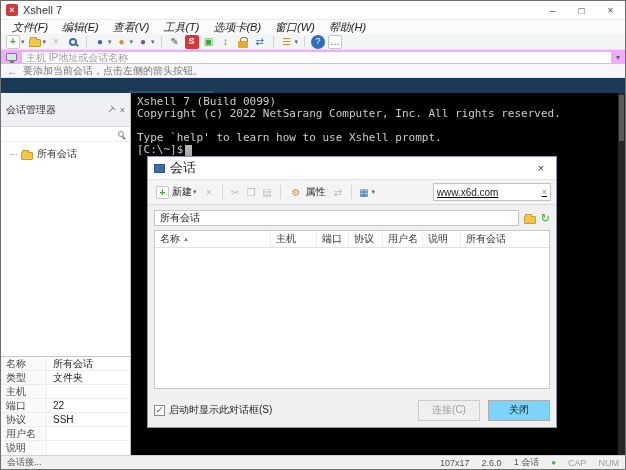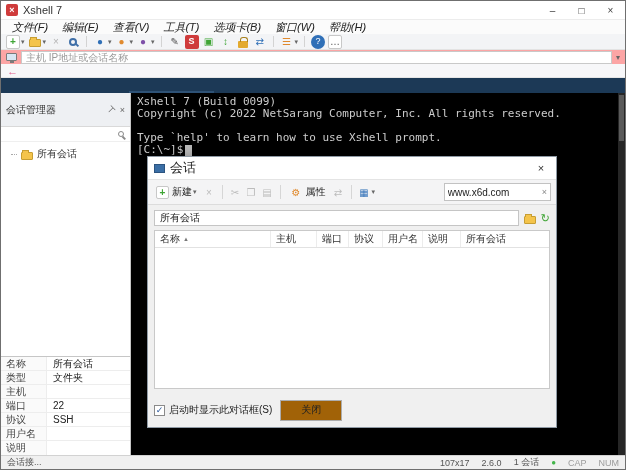--- a/index.html
+++ b/index.html
@@ -25,21 +25,21 @@
   .tb-caret { font-size:7px; color:#666; margin-left:-2px; }
   .tb-sep { width:1px; height:11px; background:#d3d3d3; margin:0 3px; }
   .mag-icon { width:8px; height:8px; border:2px solid #3f6fa8; border-radius:50%; position:relative; }
   .mag-icon::after { content:""; position:absolute; width:4px; height:2px; background:#3f6fa8; right:-4px; bottom:-2px; transform:rotate(45deg); }
   .folder-glyph { width:12px; height:8px; background:#f4c44b; border:1px solid #c79e33; border-radius:1px; position:relative; margin-top:3px; }
   .folder-glyph::before { content:""; position:absolute; top:-3px; left:0; width:5px; height:2px; background:#f4c44b; border:1px solid #c79e33; border-bottom:none; }
   .lock-glyph { width:10px; height:7px; background:#e3aa2e; border-radius:1px; position:relative; margin-top:5px; }
   .lock-glyph::before { content:""; position:absolute; top:-4px; left:2px; width:6px; height:4px; border:1.5px solid #a8811e; border-bottom:none; border-radius:3px 3px 0 0; }
 
   
-  .addressbar { position:absolute; left:0; top:49px; right:0; height:14px; background:#fca5a5; display:flex; align-items:center; padding:0 5px; gap:4px; }
+  .addressbar { position:absolute; left:0; top:49px; right:0; height:14px; background:#f0abfc; display:flex; align-items:center; padding:0 5px; gap:4px; }
   .pc-icon { width:11px; height:8px; border:1px solid #7a7a7a; background:#d8e6f2; border-radius:1px; position:relative; }
   .pc-icon::after { content:""; position:absolute; left:3px; bottom:-3px; width:4px; height:2px; background:#7a7a7a; }
   .address-input { flex:1; height:13px; border:1px solid #c9c9c9; background:#fff; font-size:10px; padding:0 4px; color:#333; font-family:"Liberation Sans","DejaVu Sans",sans-serif; }
   .address-input::placeholder { color:#9a9a9a; }
   .addr-caret { font-size:8px; color:#666; }
 
   
   .infobar { position:absolute; left:0; top:63px; right:0; height:14px; background:#f7f7f9; border-bottom:1px solid #e6e6e6; display:flex; align-items:center; gap:5px; padding:0 6px; }
   .info-arrow { color:#e05a8a; font-size:11px; font-weight:bold; }
   .info-text { font-size:10px; color:#777; }
@@ -88,35 +88,35 @@
   .dialog { position:absolute; left:146px; top:155px; width:410px; height:272px; background:#f0f0f0; border:1px solid #8f9aa5; box-shadow:3px 3px 12px rgba(0,0,0,0.45); }
   .dlg-title { height:22px; background:#fff; display:flex; align-items:center; gap:5px; padding-left:6px; }
   .dlg-title-icon { width:11px; height:9px; background:#3a6ea5; border:1px solid #2c5480; }
   .dlg-title-text { font-size:13px; color:#222; }
   .dlg-close { margin-left:auto; width:30px; height:100%; display:flex; align-items:center; justify-content:center; font-size:11px; color:#333; }
   .dlg-toolbar { height:26px; background:#f4f4f5; border-top:1px solid #e4e4e4; border-bottom:1px solid #dcdcdc; display:flex; align-items:center; padding:0 5px; gap:3px; }
   .dtb-btn { display:flex; align-items:center; gap:3px; font-size:10px; color:#222; padding:1px 3px; }
   .dtb-icon { width:13px; height:13px; display:flex; align-items:center; justify-content:center; font-size:10px; border-radius:2px; }
   .dtb-disabled { color:#bcbcbc; }
   .dtb-sep { width:1px; height:14px; background:#d6d6d6; margin:0 3px; }
-  .dlg-search { margin-left:auto; display:flex; align-items:center; height:18px; border:1px solid #c2c2c2; background:#fff; padding:0 3px; gap:2px; }
+  .dlg-search { margin-left:auto; display:flex; align-items:center; height:18px; border:1px solid #c2c2c2; background:#fff; padding:0 3px; gap:13px;text-decoration:underline; }
   .dlg-search input { width:92px; border:none; outline:none; font-size:10px; color:#222; font-family:"Liberation Sans","DejaVu Sans",sans-serif; }
   .dlg-search-clear { font-size:9px; color:#888; }
   .dlg-path-row { display:flex; align-items:center; gap:5px; margin:5px 6px 0 6px; }
   .path-field { flex:1; height:16px; border:1px solid #c5c5c5; background:#fff; font-size:10px; color:#222; display:flex; align-items:center; padding:0 5px; }
   .refresh-icon { color:#3fa535; font-size:11px; }
   .dlg-table { position:absolute; left:6px; right:6px; top:73px; bottom:38px; background:#fff; border:1px solid #c9c9c9; }
   .tbl-header { display:flex; height:17px; border-bottom:1px solid #e2e2e2; }
   .th { display:flex; align-items:center; gap:3px; padding:0 5px; font-size:10px; color:#333; border-right:1px solid #ececec; overflow:hidden; white-space:nowrap; }
   .sort-arrow { font-size:6px; color:#777; }
   .tbl-body { height:100%; }
   .dlg-bottom { position:absolute; left:6px; right:6px; bottom:6px; height:22px; display:flex; align-items:center; }
   .chk-box { width:11px; height:11px; border:1px solid #8a8a8a; background:#fff; display:flex; align-items:center; justify-content:center; font-size:9px; color:#2b579a; }
   .chk-label { font-size:10px; color:#222; margin-left:4px; }
-  .btn { width:62px; height:21px; border:1px solid #adadad; background:#a16207; display:flex; align-items:center; justify-content:center; font-size:10px; color:#222; }
+  .btn { width:62px; height:21px; border:1px solid #adadad; background:#7dd3fc; display:flex; align-items:center; justify-content:center; font-size:10px; color:#222; }
   .btn-disabled { background:#efefef; border-color:#cccccc; color:#9d9d9d; }
   .btn-connect { margin-left:auto; }
   .btn-close { margin-left:8px; }
 </style>
 </head>
 <body>
 
 <div class="window">
 
   <div class="titlebar">
@@ -175,20 +175,21 @@
   </div>
 
   <div class="addressbar">
     <span class="pc-icon"></span>
     <input class="address-input" placeholder="主机 IP地址或会话名称" style="">
     <span class="addr-caret">▾</span>
   </div>
 
   <div class="infobar">
     <span class="info-arrow">←</span>
+    <span class="info-text">要添加当前会话，点击左侧的箭头按钮。</span>
   </div>
 
   <div class="tabbar">
     <div class="tab">
       <span class="tab-term-icon"></span>
       <span>1 本地Shell</span>
       <span class="tab-close">×</span>
     </div>
     <span class="tab-add">+</span>
     <div class="tab-nav">
@@ -321,20 +322,21 @@
           </span>
         <span class="th" style="flex:1;border-right:none;">
             <span>所有会话</span>
           </span>
       </div>
       <div class="tbl-body"></div>
     </div>
     <div class="dlg-bottom">
       <span class="chk-box">✓</span>
       <span class="chk-label">启动时显示此对话框(S)</span>
+      <span class="btn btn-disabled btn-connect">连接(C)</span>
       <span class="btn btn-close">关闭</span>
     </div>
   </div>
 
   <div class="statusbar">
     <span>会话接...</span>
     <span class="status-right">
       <span>107x17</span>
       <span>2.6.0</span>
       <span>1 会话</span>

